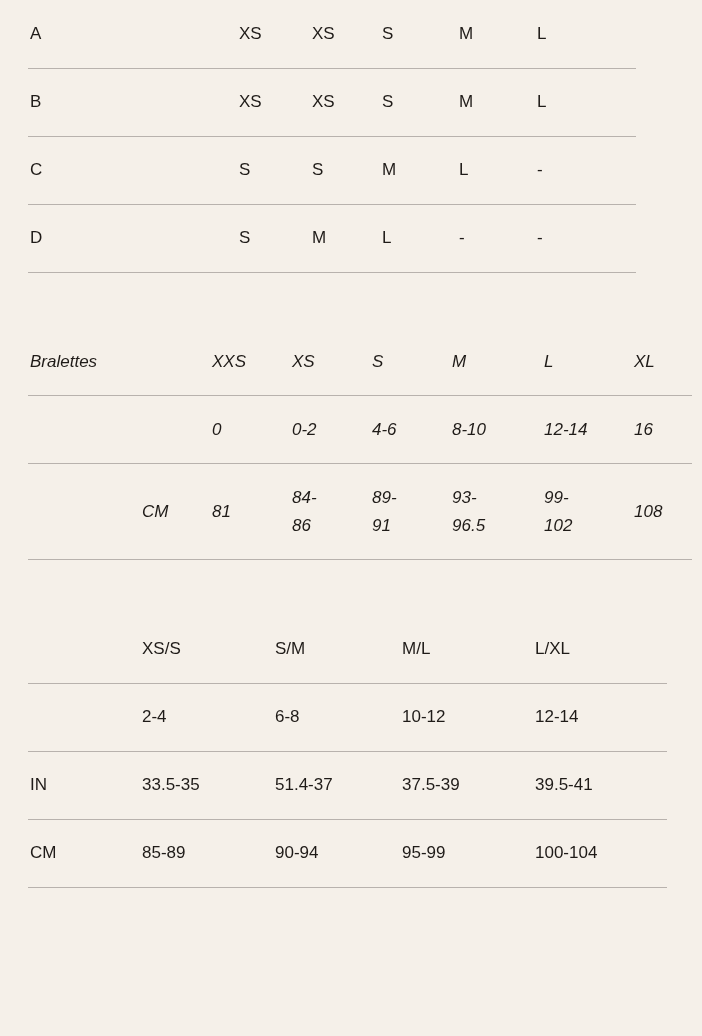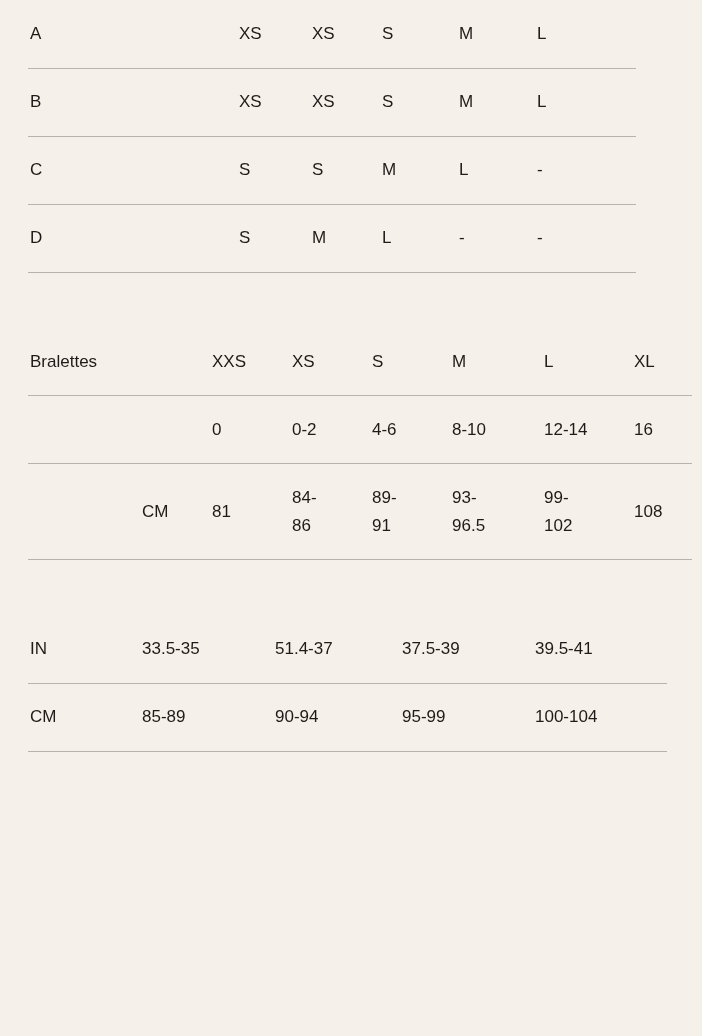--- a/index.html
+++ b/index.html
@@ -18,21 +18,21 @@
   }
   .size-guide {
     padding-top: 0;
   }
   table.size-table {
     border-collapse: collapse;
     table-layout: fixed;
     margin-left: 28px;
   }
   table.t1 { width: 608px; margin-top: 0; }
-  table.t2 { width: 664px; margin-top: 55px; }
+  table.t2 { width: 664px; margin-top: 55px; font-style: italic; }
   table.t3 { width: 639px; margin-top: 55px; }
   .size-table th, .size-table td {
     font-weight: 400;
     text-align: left;
     vertical-align: middle;
     padding: 0 4px 0 2px;
     border-bottom: 1px solid #b8b2ad;
     white-space: pre-line;
     font-size: 17px;
     color: #1f1b18;
@@ -143,20 +143,34 @@
   <table class="size-table t3">
     <colgroup>
       <col style="width:112px">
         <col style="width:133px">
         <col style="width:127px">
       <col style="width:133px">
         <col style="width:134px">
     </colgroup>
     <tbody>
       <tr class="h68">
+        <th></th>
+        <th>XS/S</th>
+        <th>S/M</th>
+        <th>M/L</th>
+        <th>L/XL</th>
+      </tr>
+      <tr class="h68">
+        <td></td>
+        <td>2-4</td>
+        <td>6-8</td>
+        <td>10-12</td>
+        <td>12-14</td>
+      </tr>
+      <tr class="h68">
         <td>IN</td>
         <td>33.5-35</td>
         <td>51.4-37</td>
         <td>37.5-39</td>
         <td>39.5-41</td>
       </tr>
       <tr class="h68">
         <td>CM</td>
         <td>85-89</td>
         <td>90-94</td>

